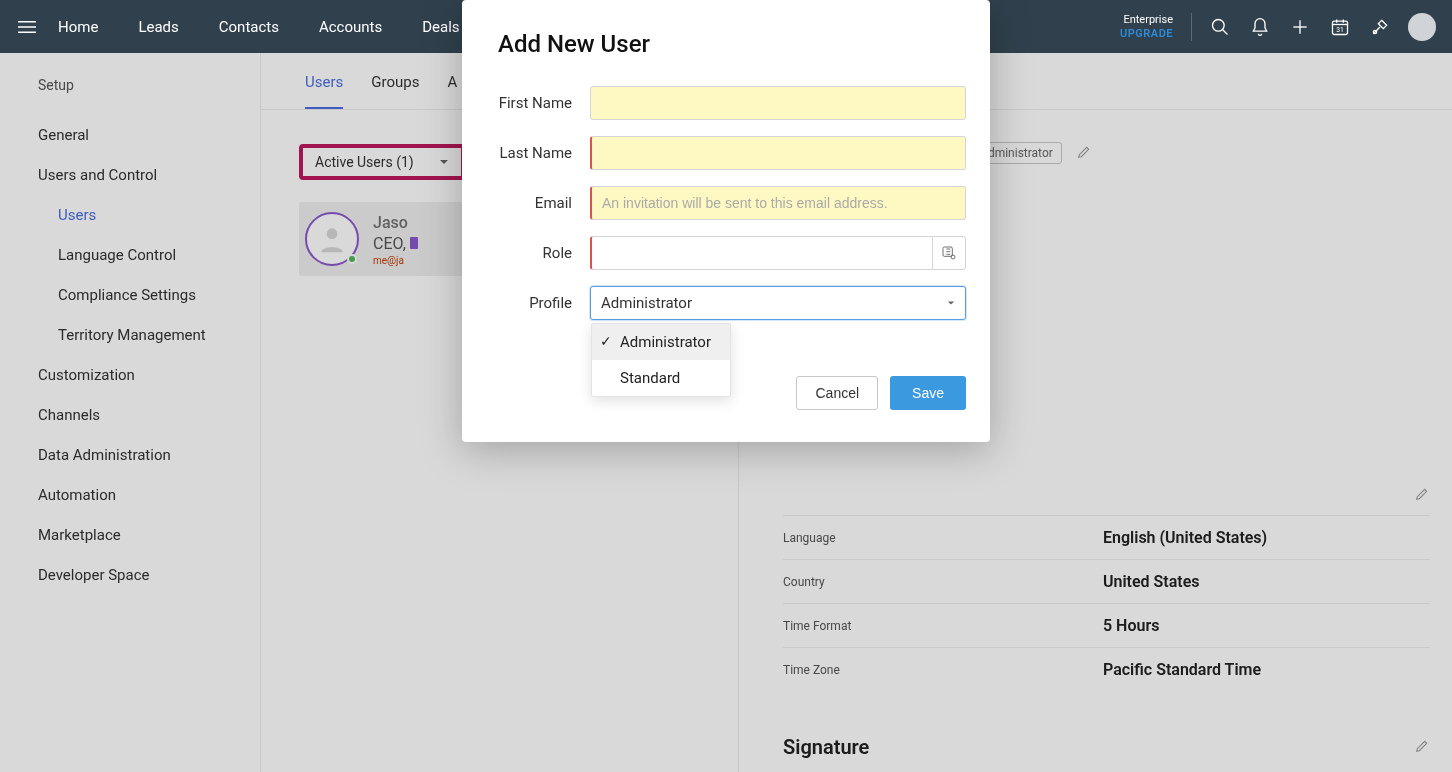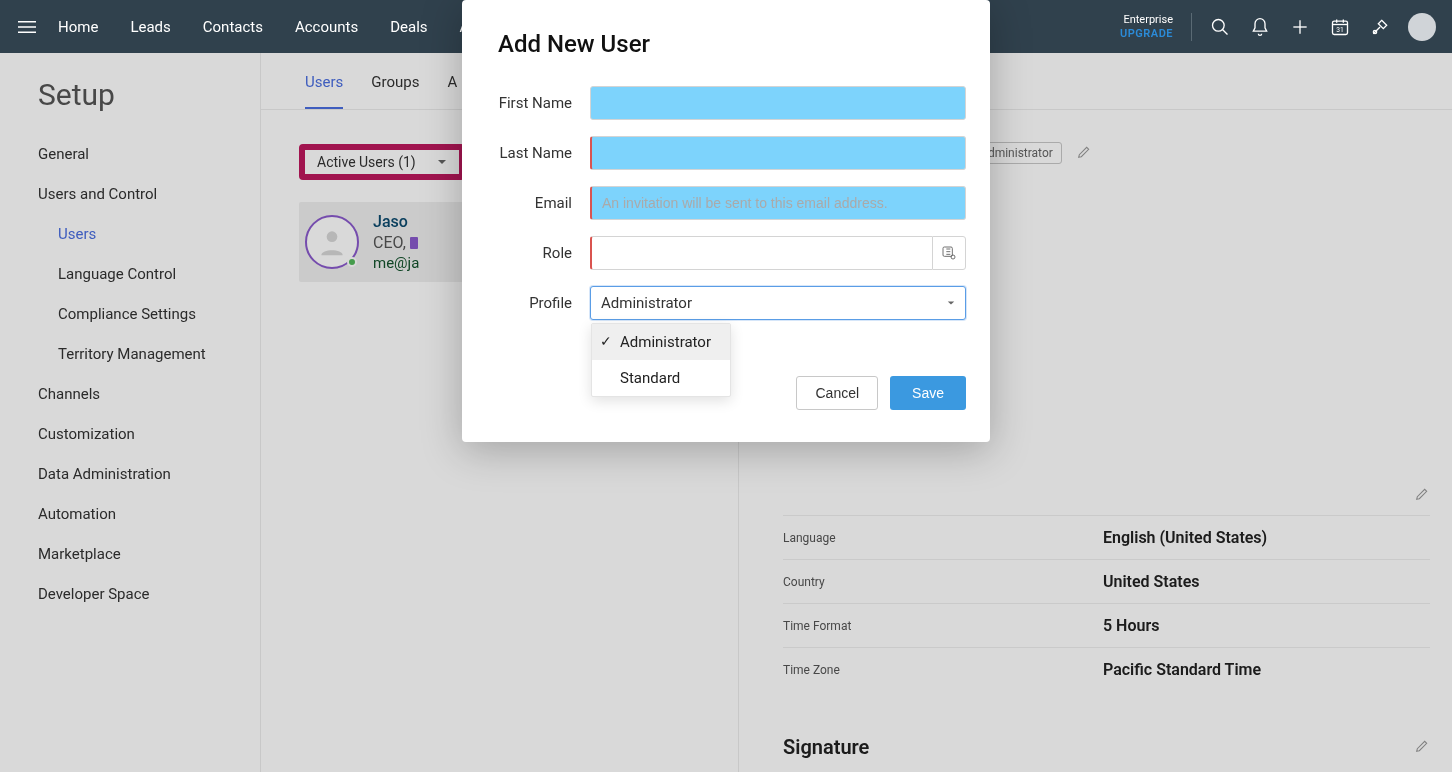--- a/index.html
+++ b/index.html
@@ -18,21 +18,21 @@
   .topnav {
     height: 53px;
     background: #30414d;
     color: #fff;
     display: flex;
     align-items: center;
     padding: 0 10px;
   }
   .hamburger { width: 34px; display:flex; justify-content:center; align-items:center; cursor:pointer; }
   .hamburger svg { width:18px; height:18px; fill:#fff; }
-  .nav-links { display:flex; gap: 8px; margin-left: 2px; }
+  .nav-links { display:flex; gap: 16px; margin-left: 2px; }
   .nav-links a {
     color: #fff; text-decoration:none; font-size:15px; padding: 0 12px;
     display:flex; align-items:center; height:53px;
   }
   .nav-right { margin-left:auto; display:flex; align-items:center; gap: 0; }
   .enterprise { text-align:right; font-size:11px; line-height:1.2; padding-right:10px; color:#fff; }
   .enterprise .upg { color:#2b8bd8; font-weight:600; letter-spacing:0.5px; }
   .divider { width:1px; height:28px; background:#5a6a74; margin: 0 8px; }
   .icon-btn { width:40px; height:44px; display:flex; align-items:center; justify-content:center; cursor:pointer; color:#fff; }
   .icon-btn svg { width:20px; height:20px; stroke:#fff; fill:none; stroke-width:1.6; }
@@ -43,21 +43,21 @@
     position:absolute; left:0; top:53px; right:0; bottom:0;
     background: rgba(0,0,0,0.15);
     z-index: 30;
   }
 
   
   .body-row { display:flex; height: calc(772px - 53px); }
   .setup-sidebar {
     width: 260px; background:#fff; padding: 24px 0 0 0;
   }
-  .setup-title { font-size:30px; color:#555; padding: 0 0 22px 38px; font-weight:400;}
+  .setup-title { font-size:14px; color:#555; padding: 0 0 22px 38px; font-weight:400;}
   .setup-nav { list-style:none; }
   .setup-nav > li { padding: 11px 38px; font-size:15px; color:#333; cursor:pointer; }
   .setup-nav .subnav { list-style:none; }
   .setup-nav .subnav li { padding: 11px 38px 11px 58px; font-size:15px; cursor:pointer; }
   .setup-nav .subnav li.active { color:#4a6ee0; }
 
   .main-area {
     flex:1; display:flex; flex-direction:column; background:#fff;
     border-left: 1px solid #ebebeb;
   }
@@ -68,44 +68,44 @@
   .tab {
     font-size:15px; color:#333; cursor:pointer; padding-bottom:16px;
   }
   .tab.active { color:#4a6ee0; border-bottom:2px solid #4a6ee0; }
 
   .content-row { flex:1; display:flex; }
   .user-list-col {
     width: 478px; border-right:1px solid #ebebeb; padding:34px 0 0 38px;
   }
   .filter-select {
-    width: 166px; height:36px; border:6px solid #be185d; border-radius:4px;
+    width: 166px; height:36px; border:4px solid #be185d; border-radius:4px;
     display:flex; align-items:center; justify-content:space-between;
     padding:0 12px; font-size:14px; color:#333; cursor:pointer; background:#fff;
   }
   .filter-select svg { width:10px; height:10px; fill:#666; }
   .user-card {
     margin-top:22px; padding:10px 0 10px 6px; display:flex; gap:14px;
     align-items:center; background:#efefef; border-radius:2px; width:96%; cursor:pointer;
   }
   .purple-avatar {
     width:54px; height:54px; border-radius:50%; border:2px solid #8a5acc;
     position:relative; display:flex; align-items:center; justify-content:center;
     background:#fff;
   }
   .purple-avatar svg { width:32px; height:32px; fill:#d8d8d8; }
   .presence-dot {
     width:10px; height:10px; border-radius:50%; background:#52b85a; border:2px solid #fff;
     position:absolute; right:0; bottom:0;
   }
   .user-card .info { display:flex; flex-direction:column; gap:2px; }
-  .user-name { font-size:16px; font-weight:500; color:#0c4a6e; }
+  .user-name { font-size:16px; font-weight:500; color:#737373; }
   .user-title { font-size:16px; color:#555; display:flex; align-items:center; gap:4px;}
   .user-title .ceo-badge { width:8px; height:12px; background:#8a5acc; display:inline-block; border-radius:1px;}
-  .user-email { font-size:15px; color:#14532d; }
+  .user-email { font-size:10px; color:#c2410c; }
 
   .detail-col { flex:1; padding: 28px 22px 0 44px; }
   .detail-head { display:flex; align-items:center; gap:14px; }
   .detail-name { font-size:26px; font-weight:400; color:#222; }
   .admin-badge { font-size:12px; color:#666; border:1px solid #c8c8c8; border-radius:3px; padding:3px 8px;}
   .pencil-icon svg { width:16px; height:16px; stroke:#999; fill:none; stroke-width:1.6; cursor:pointer;}
   .detail-sub { font-size:16px; color:#444; margin-top:4px; }
   .detail-link { font-size:16px; color:#0d7bd6; margin-top:14px; cursor:pointer; }
 
   .locale-section { margin-top: 250px; }
@@ -130,21 +130,21 @@
     box-shadow: 0 8px 40px rgba(0,0,0,0.25);
     margin-top:0px; padding: 30px 24px 32px 36px;
     pointer-events:auto;
     position:relative;
   }
   .modal h2 { font-size:24px; font-weight:500; color:#111; margin-bottom:28px; }
   .form-row { display:flex; align-items:center; margin-bottom:16px; }
   .form-label { width:92px; text-align:right; font-size:15px; color:#333; padding-right:18px; }
   .form-input {
     flex:1; height:34px; border:1px solid #d4d4d4; border-radius:3px;
-    padding:0 10px; font-size:14px; color:#333; background:#7dd3fc;
+    padding:0 10px; font-size:14px; color:#333; background:#fef9c3;
   }
   .form-input.req { border-left:2px solid #d9534f; }
   .form-input::placeholder { color:#aaa; }
   .role-wrap { flex:1; display:flex; }
   .role-input {
     flex:1; height:34px; border:1px solid #d4d4d4; border-right:none;
     border-left:2px solid #d9534f; border-radius:3px 0 0 3px; background:#fff;
   }
   .role-btn {
     width:34px; height:34px; border:1px solid #d4d4d4; border-radius:0 3px 3px 0;
@@ -253,22 +253,22 @@
     <div class="setup-title">Setup</div>
     <ul class="setup-nav">
       <li>General</li>
       <li>Users and Control</li>
       <ul class="subnav">
         <li class="active">Users</li>
         <li>Language Control</li>
         <li>Compliance Settings</li>
         <li>Territory Management</li>
       </ul>
+      <li>Customization</li>
       <li>Channels</li>
-      <li>Customization</li>
       <li>Data Administration</li>
       <li>Automation</li>
       <li>Marketplace</li>
       <li>Developer Space</li>
     </ul>
   </div>
 
   <div class="main-area">
     <div class="tabs-row">
       <div class="tab active">Users</div>

